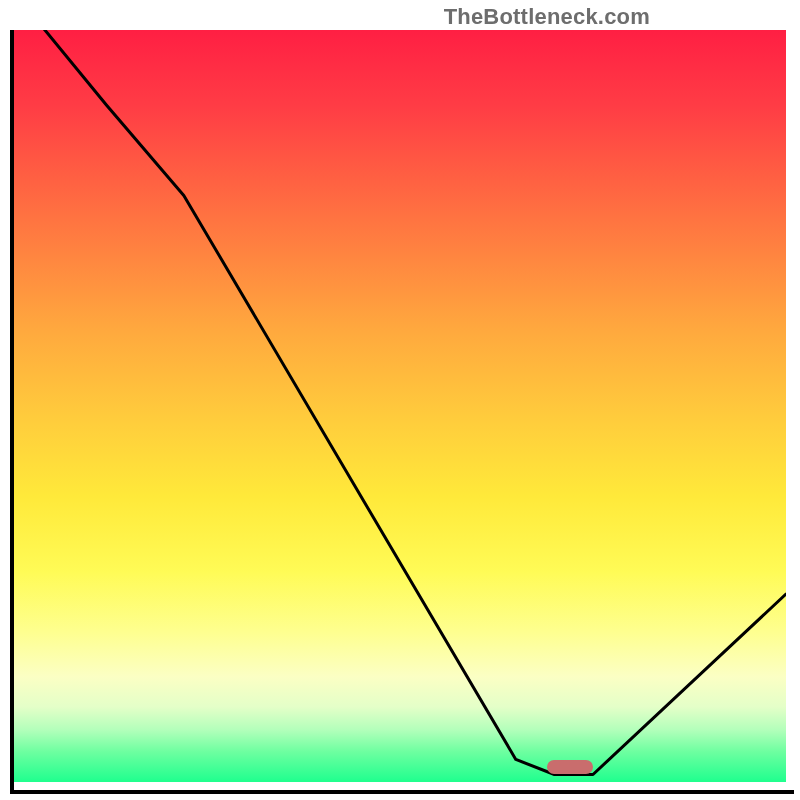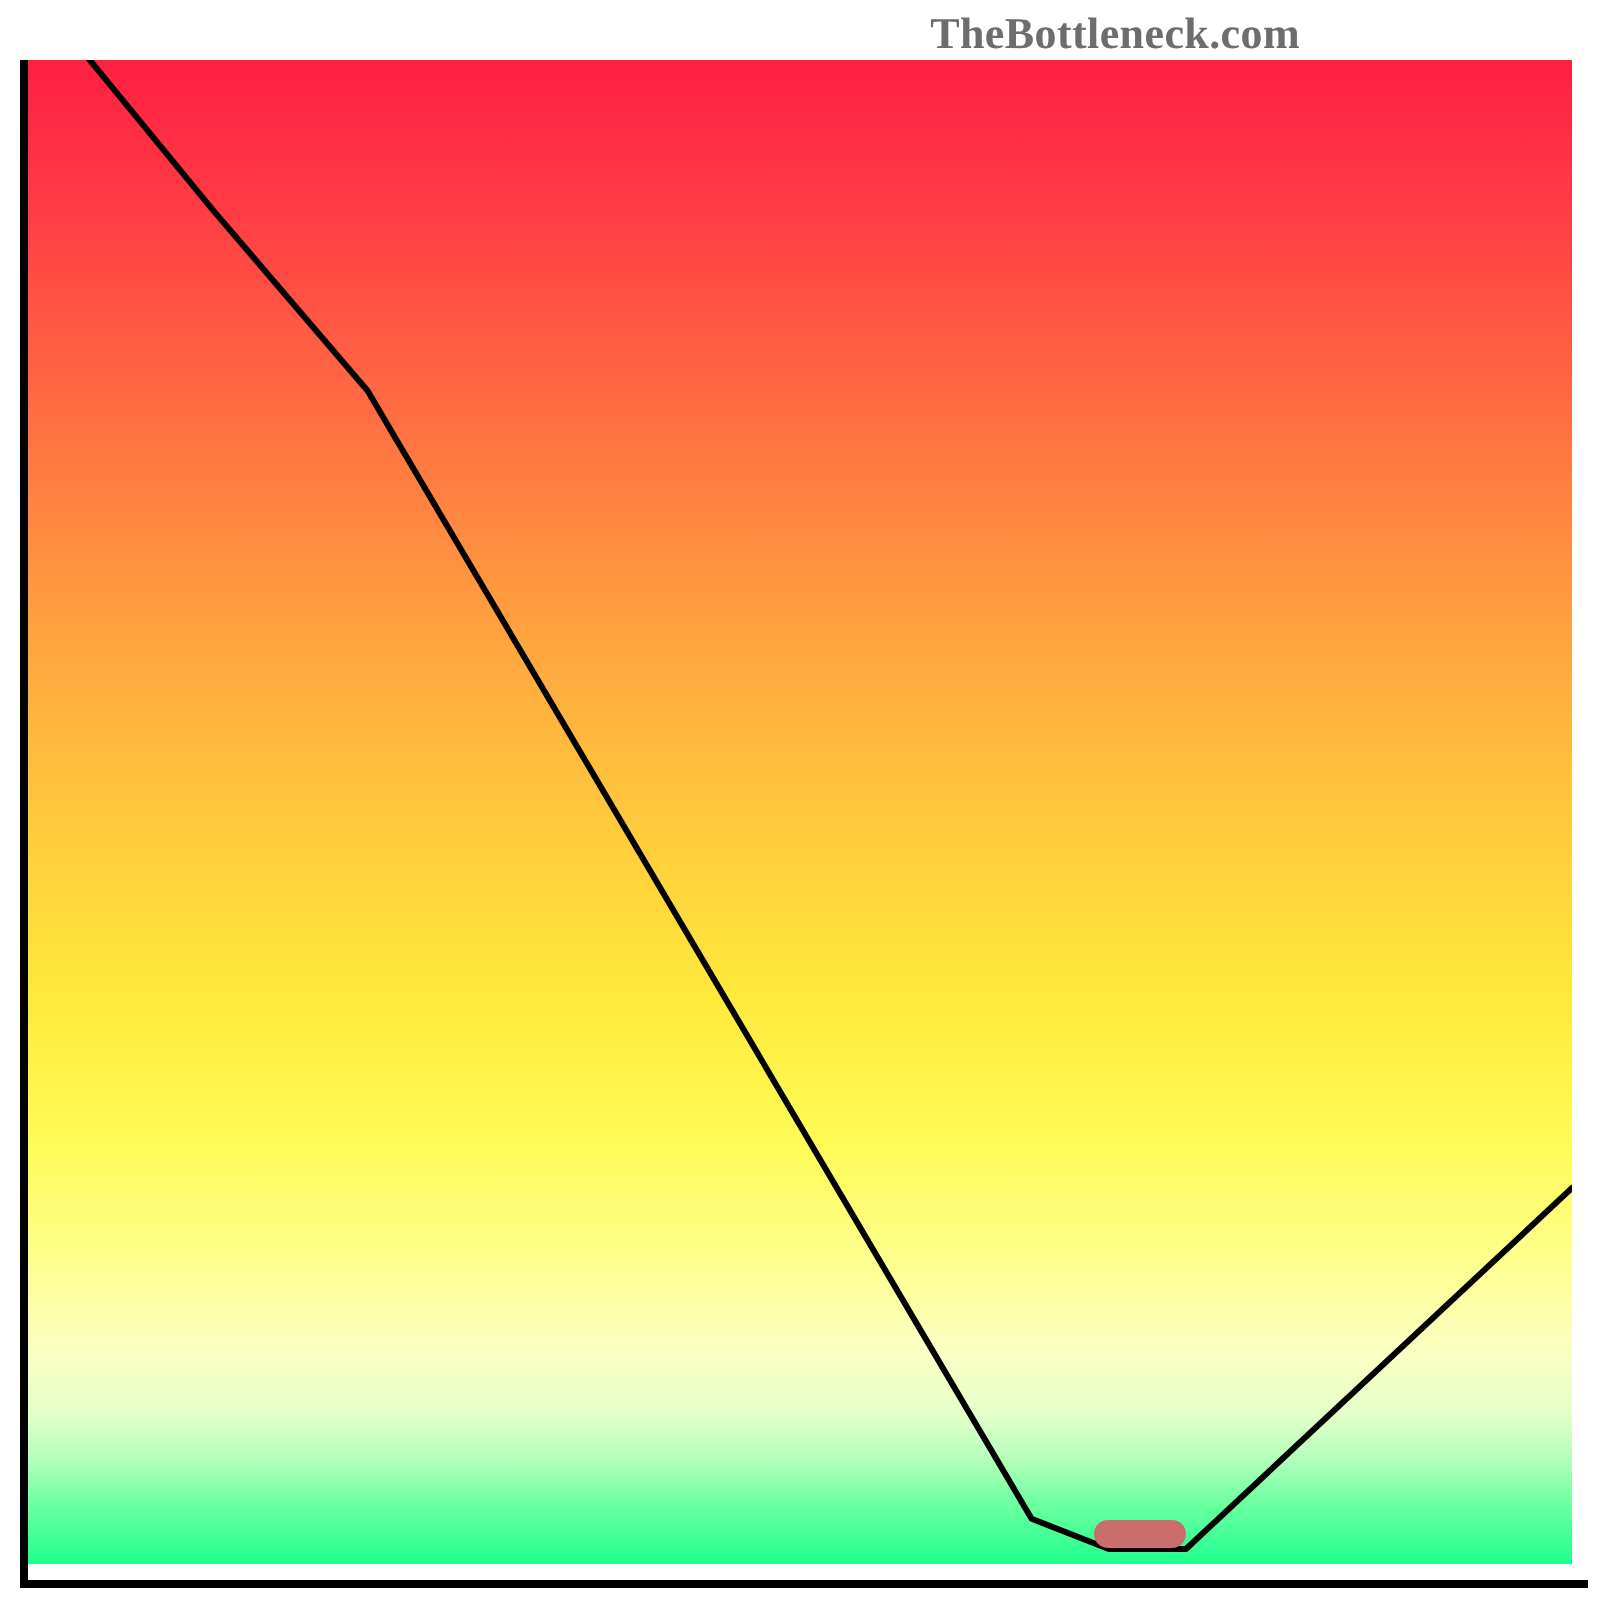--- a/index.html
+++ b/index.html
@@ -8,21 +8,20 @@
     width: 800px;
     height: 800px;
     background: #ffffff;
     font-family: Arial, Helvetica, sans-serif;
     overflow: hidden;
   }
   .frame {
     position: relative;
     width: 660px;
     height: 800px;
-    font-family: Liberation Serif, serif;
   }
   .watermark {
     position: absolute;
     top: 4px;
     right: 10px;
     color: #6d6d6d;
     font-size: 22px;
     font-weight: 600;
     letter-spacing: 0.2px;
   }

